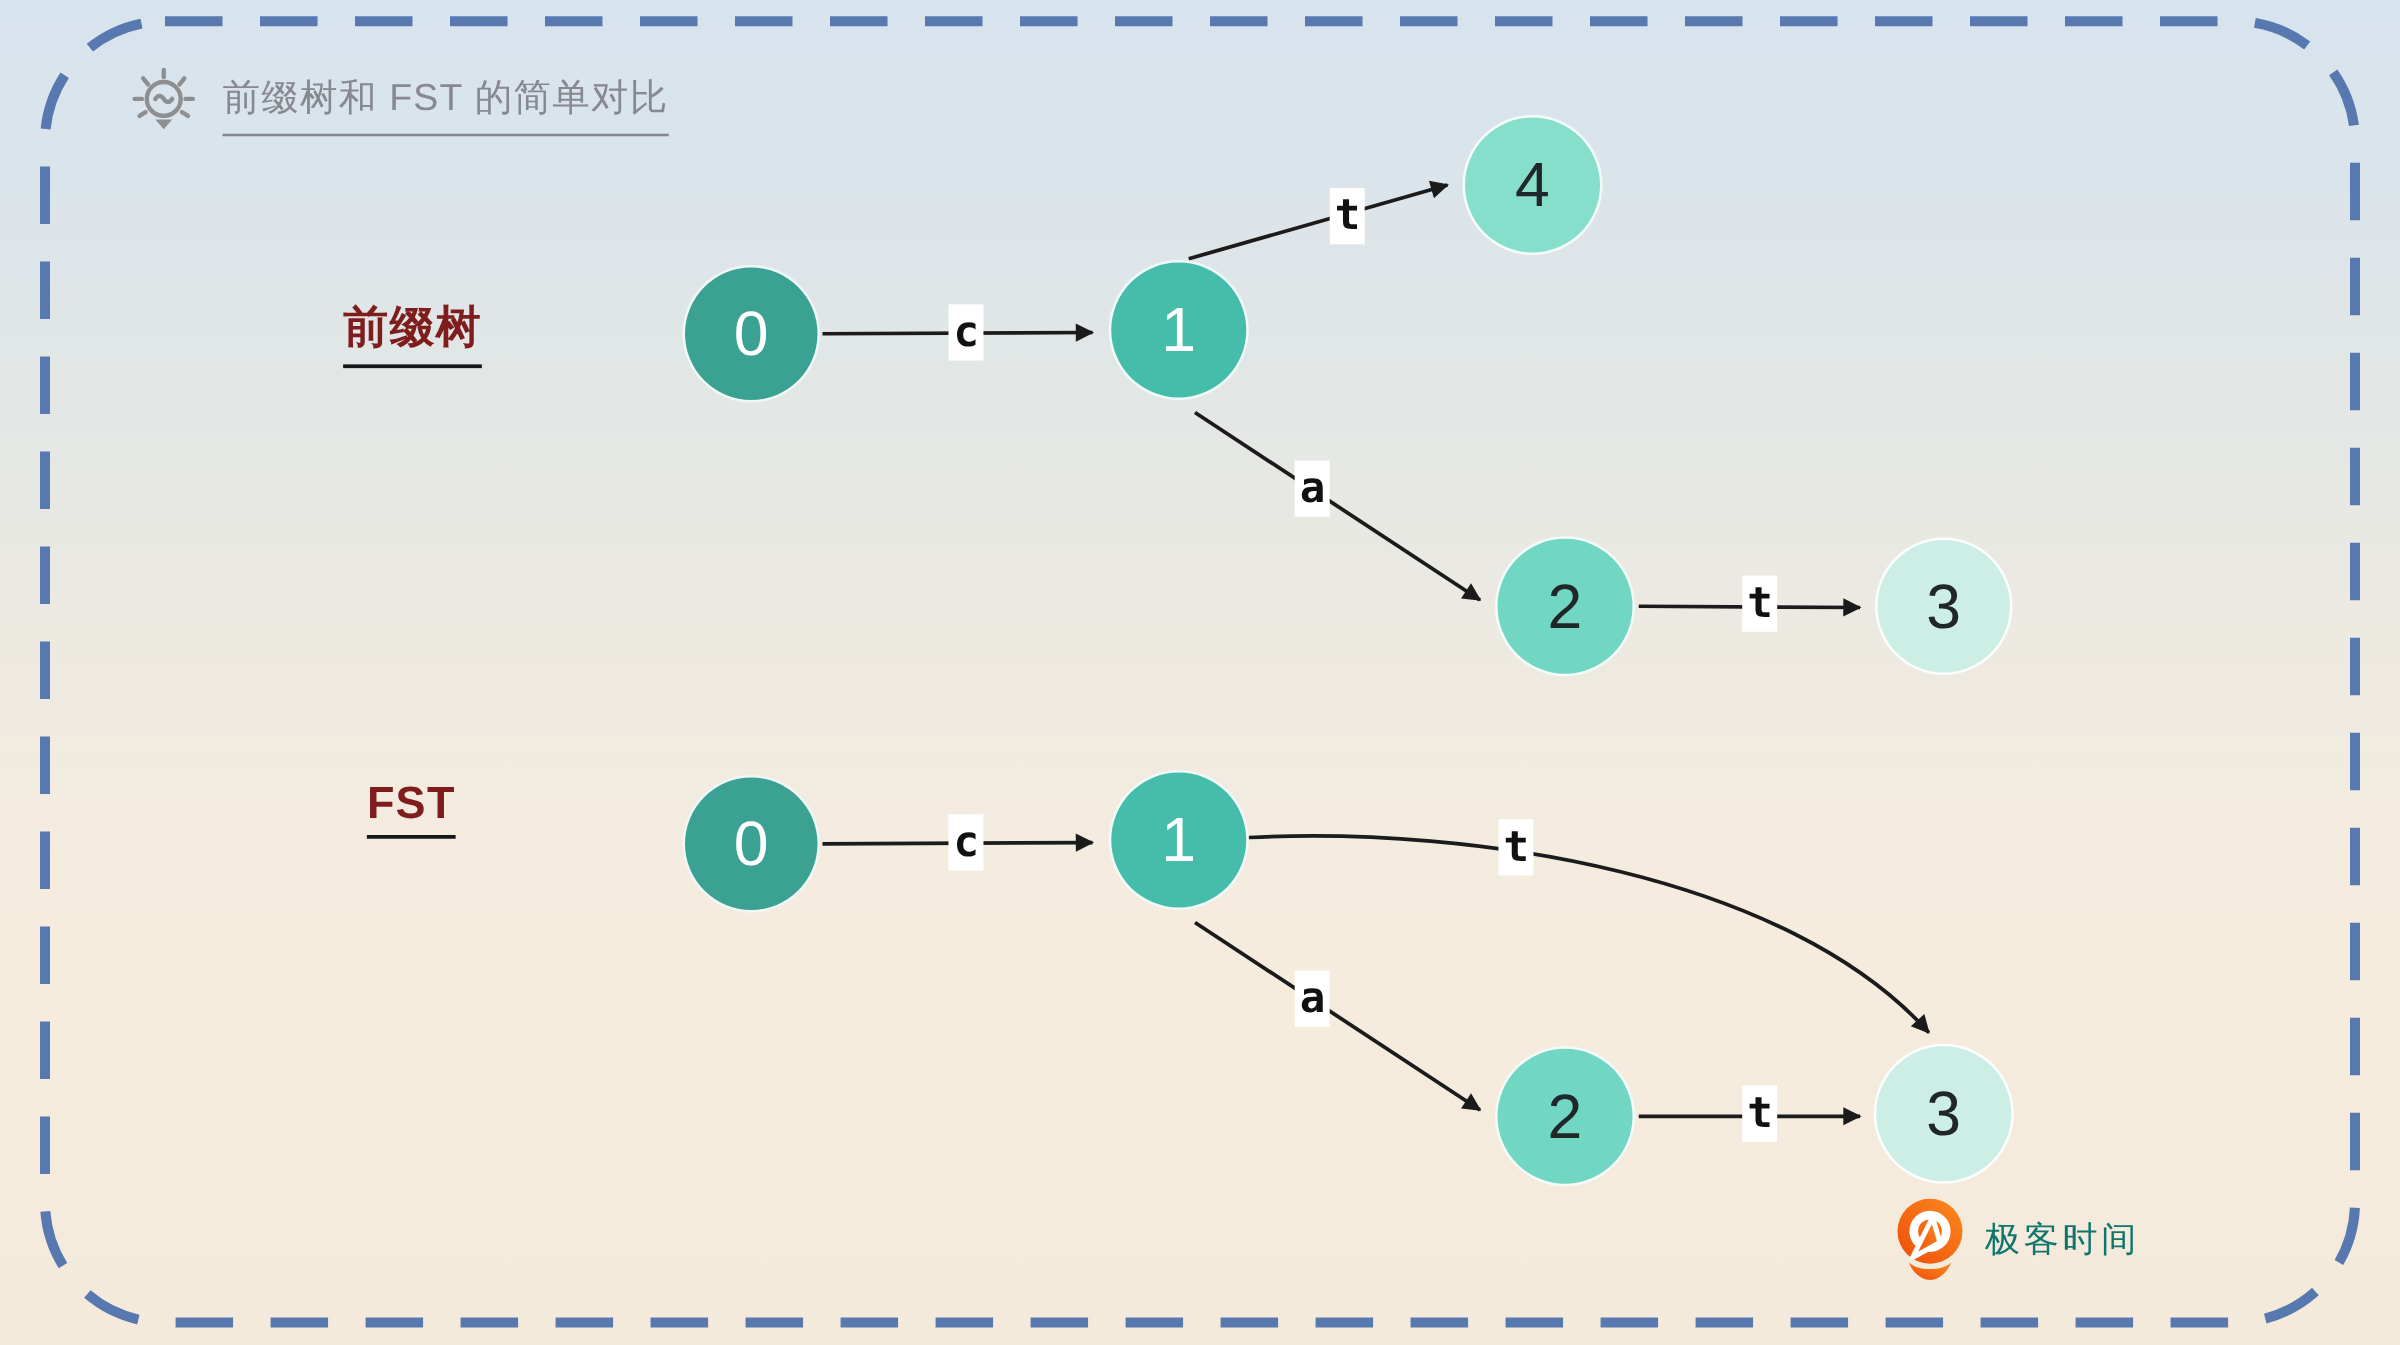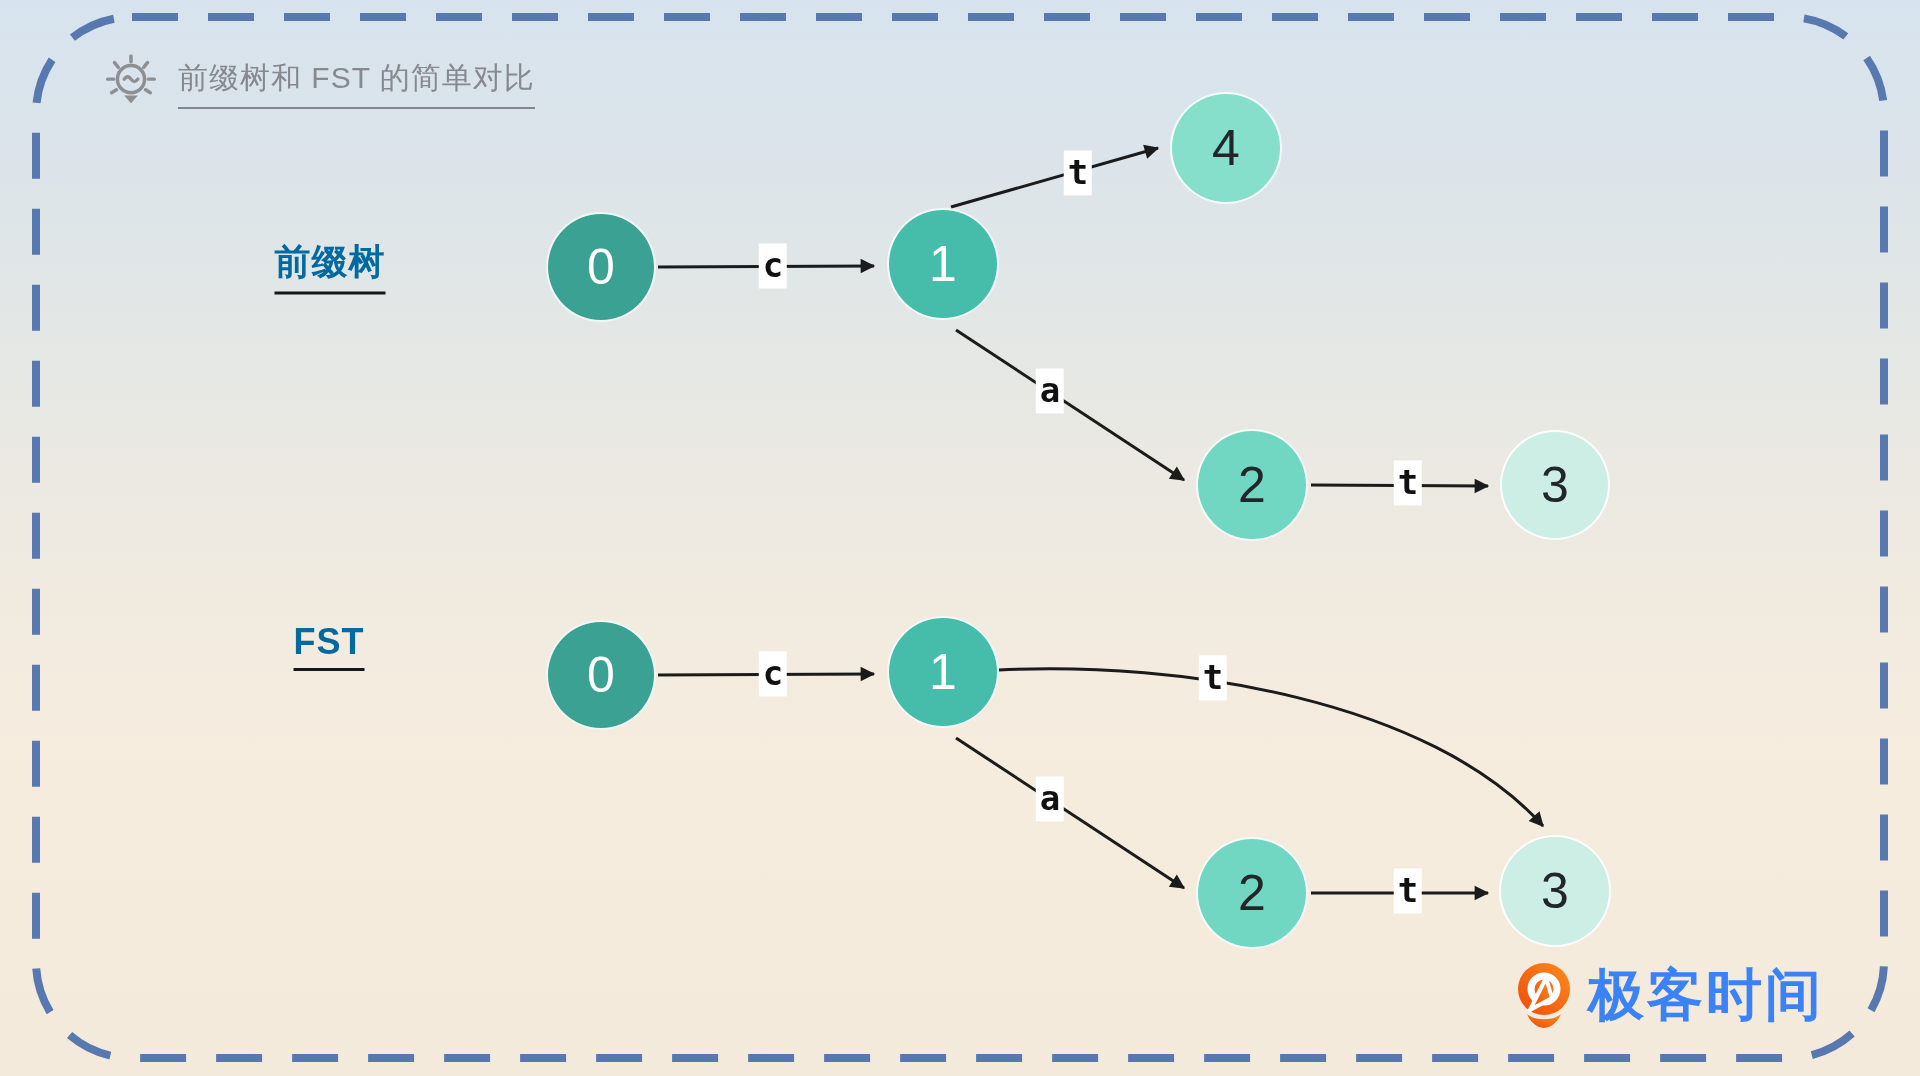--- a/index.html
+++ b/index.html
@@ -24,39 +24,39 @@
   }
   .edge-label{
     position:absolute;transform:translate(-50%,-50%);
     background:#ffffff;color:#111111;
     font-family:"DejaVu Sans Mono","Liberation Mono",monospace;
     font-weight:700;font-size:34px;line-height:1.15;
     padding:3px 4px;
   }
   .diagram-title{
     position:absolute;transform:translate(-50%,-50%);
-    font-size:36px;font-weight:700;color:#0369a1;
+    font-size:36px;font-weight:700;color:#7f1d1d;
     border-bottom:3px solid #15181b;padding-bottom:5px;
     letter-spacing:1px;white-space:nowrap;
   }
   #header{
     position:absolute;left:100px;top:50px;
     display:flex;align-items:center;gap:16px;
   }
   #page-title{
     font-size:30px;color:#87898e;letter-spacing:1px;
     padding-bottom:8px;border-bottom:2px solid #83868b;
     white-space:nowrap;
   }
   #brand{
     position:absolute;left:1512px;top:958px;
     display:flex;align-items:center;gap:12px;
   }
   #brand-text{
-    font-size:56px;font-weight:700;color:#3b82f6;
+    font-size:28px;font-weight:400;color:#0f766e;
     letter-spacing:3px;white-space:nowrap;
   }
 </style>
 </head>
 <body>
 
 <div id="stage">
 
   <svg id="border-layer" viewBox="0 0 1920 1076">
     <rect x="36" y="17" width="1848" height="1041" rx="96" ry="96" fill="none" stroke-width="8" stroke-dasharray="46 30" stroke="#5878b0"></rect>

